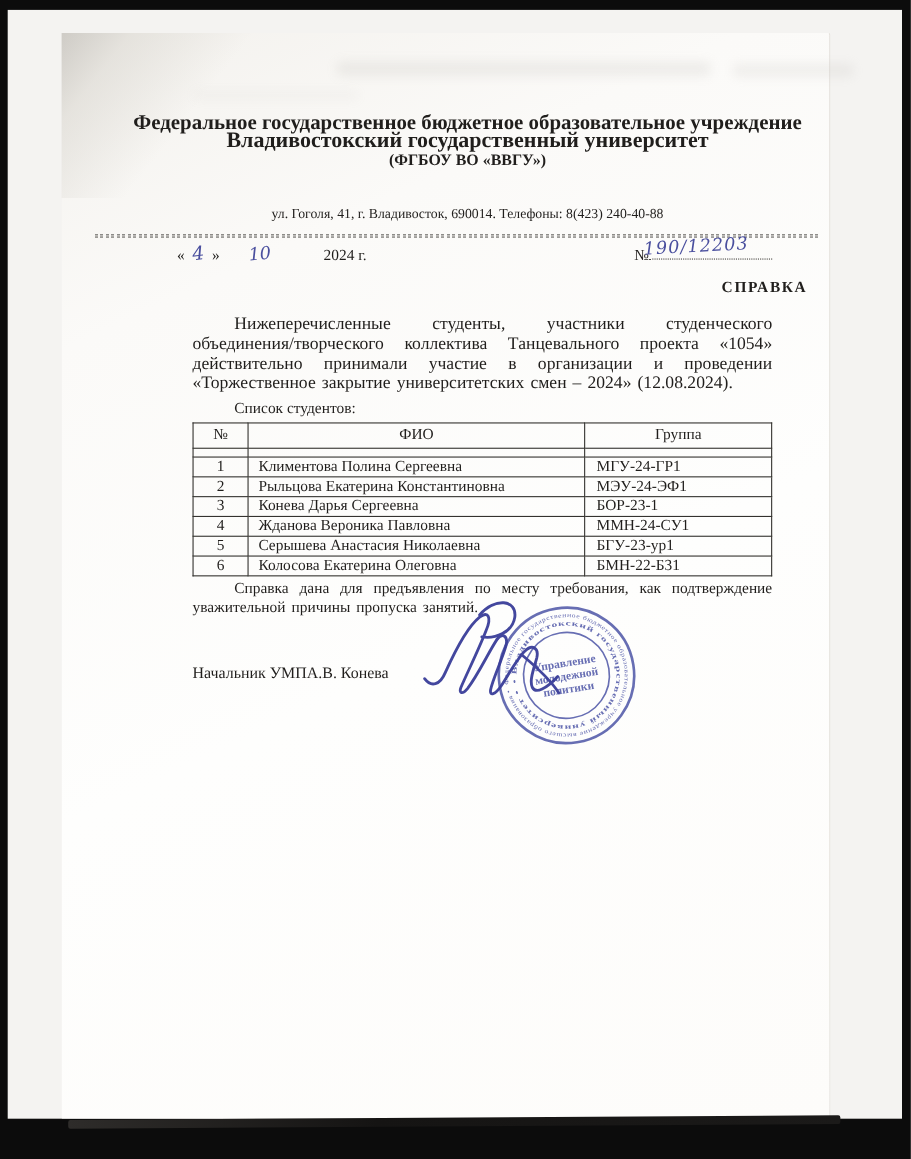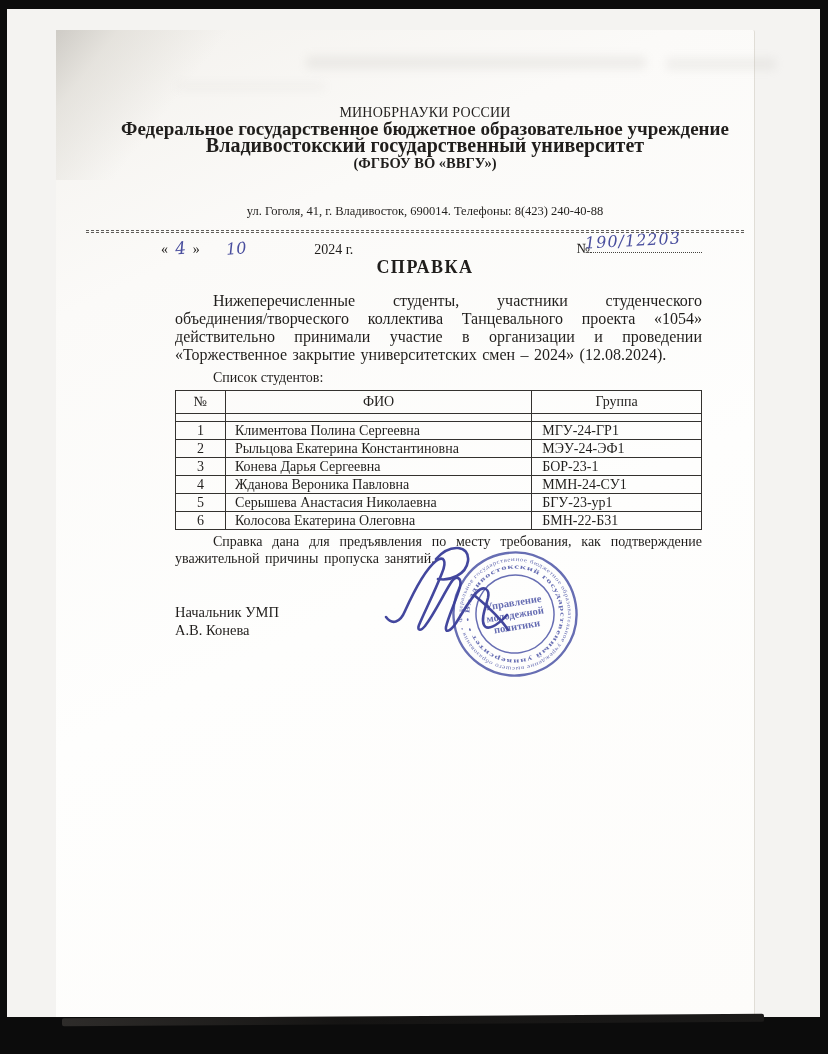--- a/index.html
+++ b/index.html
@@ -60,34 +60,34 @@
     margin:5px 52px 0 105px;height:20px;
     display:flex;justify-content:space-between;align-items:flex-start;
     font-size:14px;
   }
   .hand{
     font-family:"DejaVu Serif","Liberation Serif",serif;
     font-style:italic;color:#4a4f9e;
   }
   .hand-day{display:inline-block;font-size:17px;transform:rotate(-6deg);margin:0 7px;}
   .hand-month{display:inline-block;font-size:16px;transform:rotate(-5deg);margin-left:26px;}
-  .date-year{margin-left:68px;}
+  .date-year{margin-left:48px;}
   .num-part{position:relative;white-space:nowrap;}
   .num-dots{
     display:inline-block;width:112px;height:14px;
     border-bottom:1.6px dotted #45433f;vertical-align:baseline;
   }
   .hand-number{
     position:absolute;left:8px;top:-7px;font-size:16px;
     transform:rotate(-3deg);letter-spacing:1px;white-space:nowrap;
   }
 
   .doc-title{
-    text-align:center;padding:0 20px 0 60px;
-    font-size:18px;line-height:19px;font-weight:bold;letter-spacing:1.5px;
+    text-align:right;padding:0 20px 0 60px;margin-top:11px;
+    font-size:14px;line-height:19px;font-weight:bold;letter-spacing:1.5px;
   }
 
   .body-par{
     margin:15px 52px 0 119px;
     font-size:16px;line-height:18px;text-align:justify;text-indent:38px;
     word-spacing:1.5px;
   }
   .list-label{
     margin:5px 52px 0 119px;font-size:14px;line-height:18px;text-indent:38px;
   }
@@ -110,41 +110,40 @@
 
   .closing{
     margin:3px 52px 0 119px;
     font-size:14px;line-height:17px;text-align:justify;text-indent:38px;
     word-spacing:2px;
   }
 
   .sig-row{
     position:absolute;left:119px;right:48px;top:573px;
     display:flex;justify-content:flex-start;
-    font-size:14.5px;line-height:18px;flex-direction:column;
+    font-size:14.5px;line-height:18px;
   }
 
   .stamp{position:absolute;left:393px;top:518px;width:132px;height:132px;
     transform:rotate(-9deg);opacity:.92;}
   .signature{position:absolute;left:322px;top:505px;width:185px;height:125px;opacity:.95;}
 </style>
 </head>
 <body>
 
 <div class="scan">
   <div class="paper">
     <div class="corner-shade"></div>
     <div class="ghost g1"></div>
     <div class="ghost g2"></div>
     <div class="ghost g3"></div>
 
     <div class="content">
 
       <div class="letterhead">
-        <div class="lh-ministry">МИНОБРНАУКИ РОССИИ</div>
         <div class="lh-org1">Федеральное государственное бюджетное образовательное учреждение</div>
         <div class="lh-univ">Владивостокский государственный университет</div>
         <div class="lh-abbr">(ФГБОУ ВО «ВВГУ»)</div>
         <div class="lh-addr">ул. Гоголя, 41, г. Владивосток, 690014. Телефоны: 8(423) 240-40-88</div>
       </div>
 
       <div class="rule"></div>
 
       <div class="meta-row">
         <div class="date-part">

